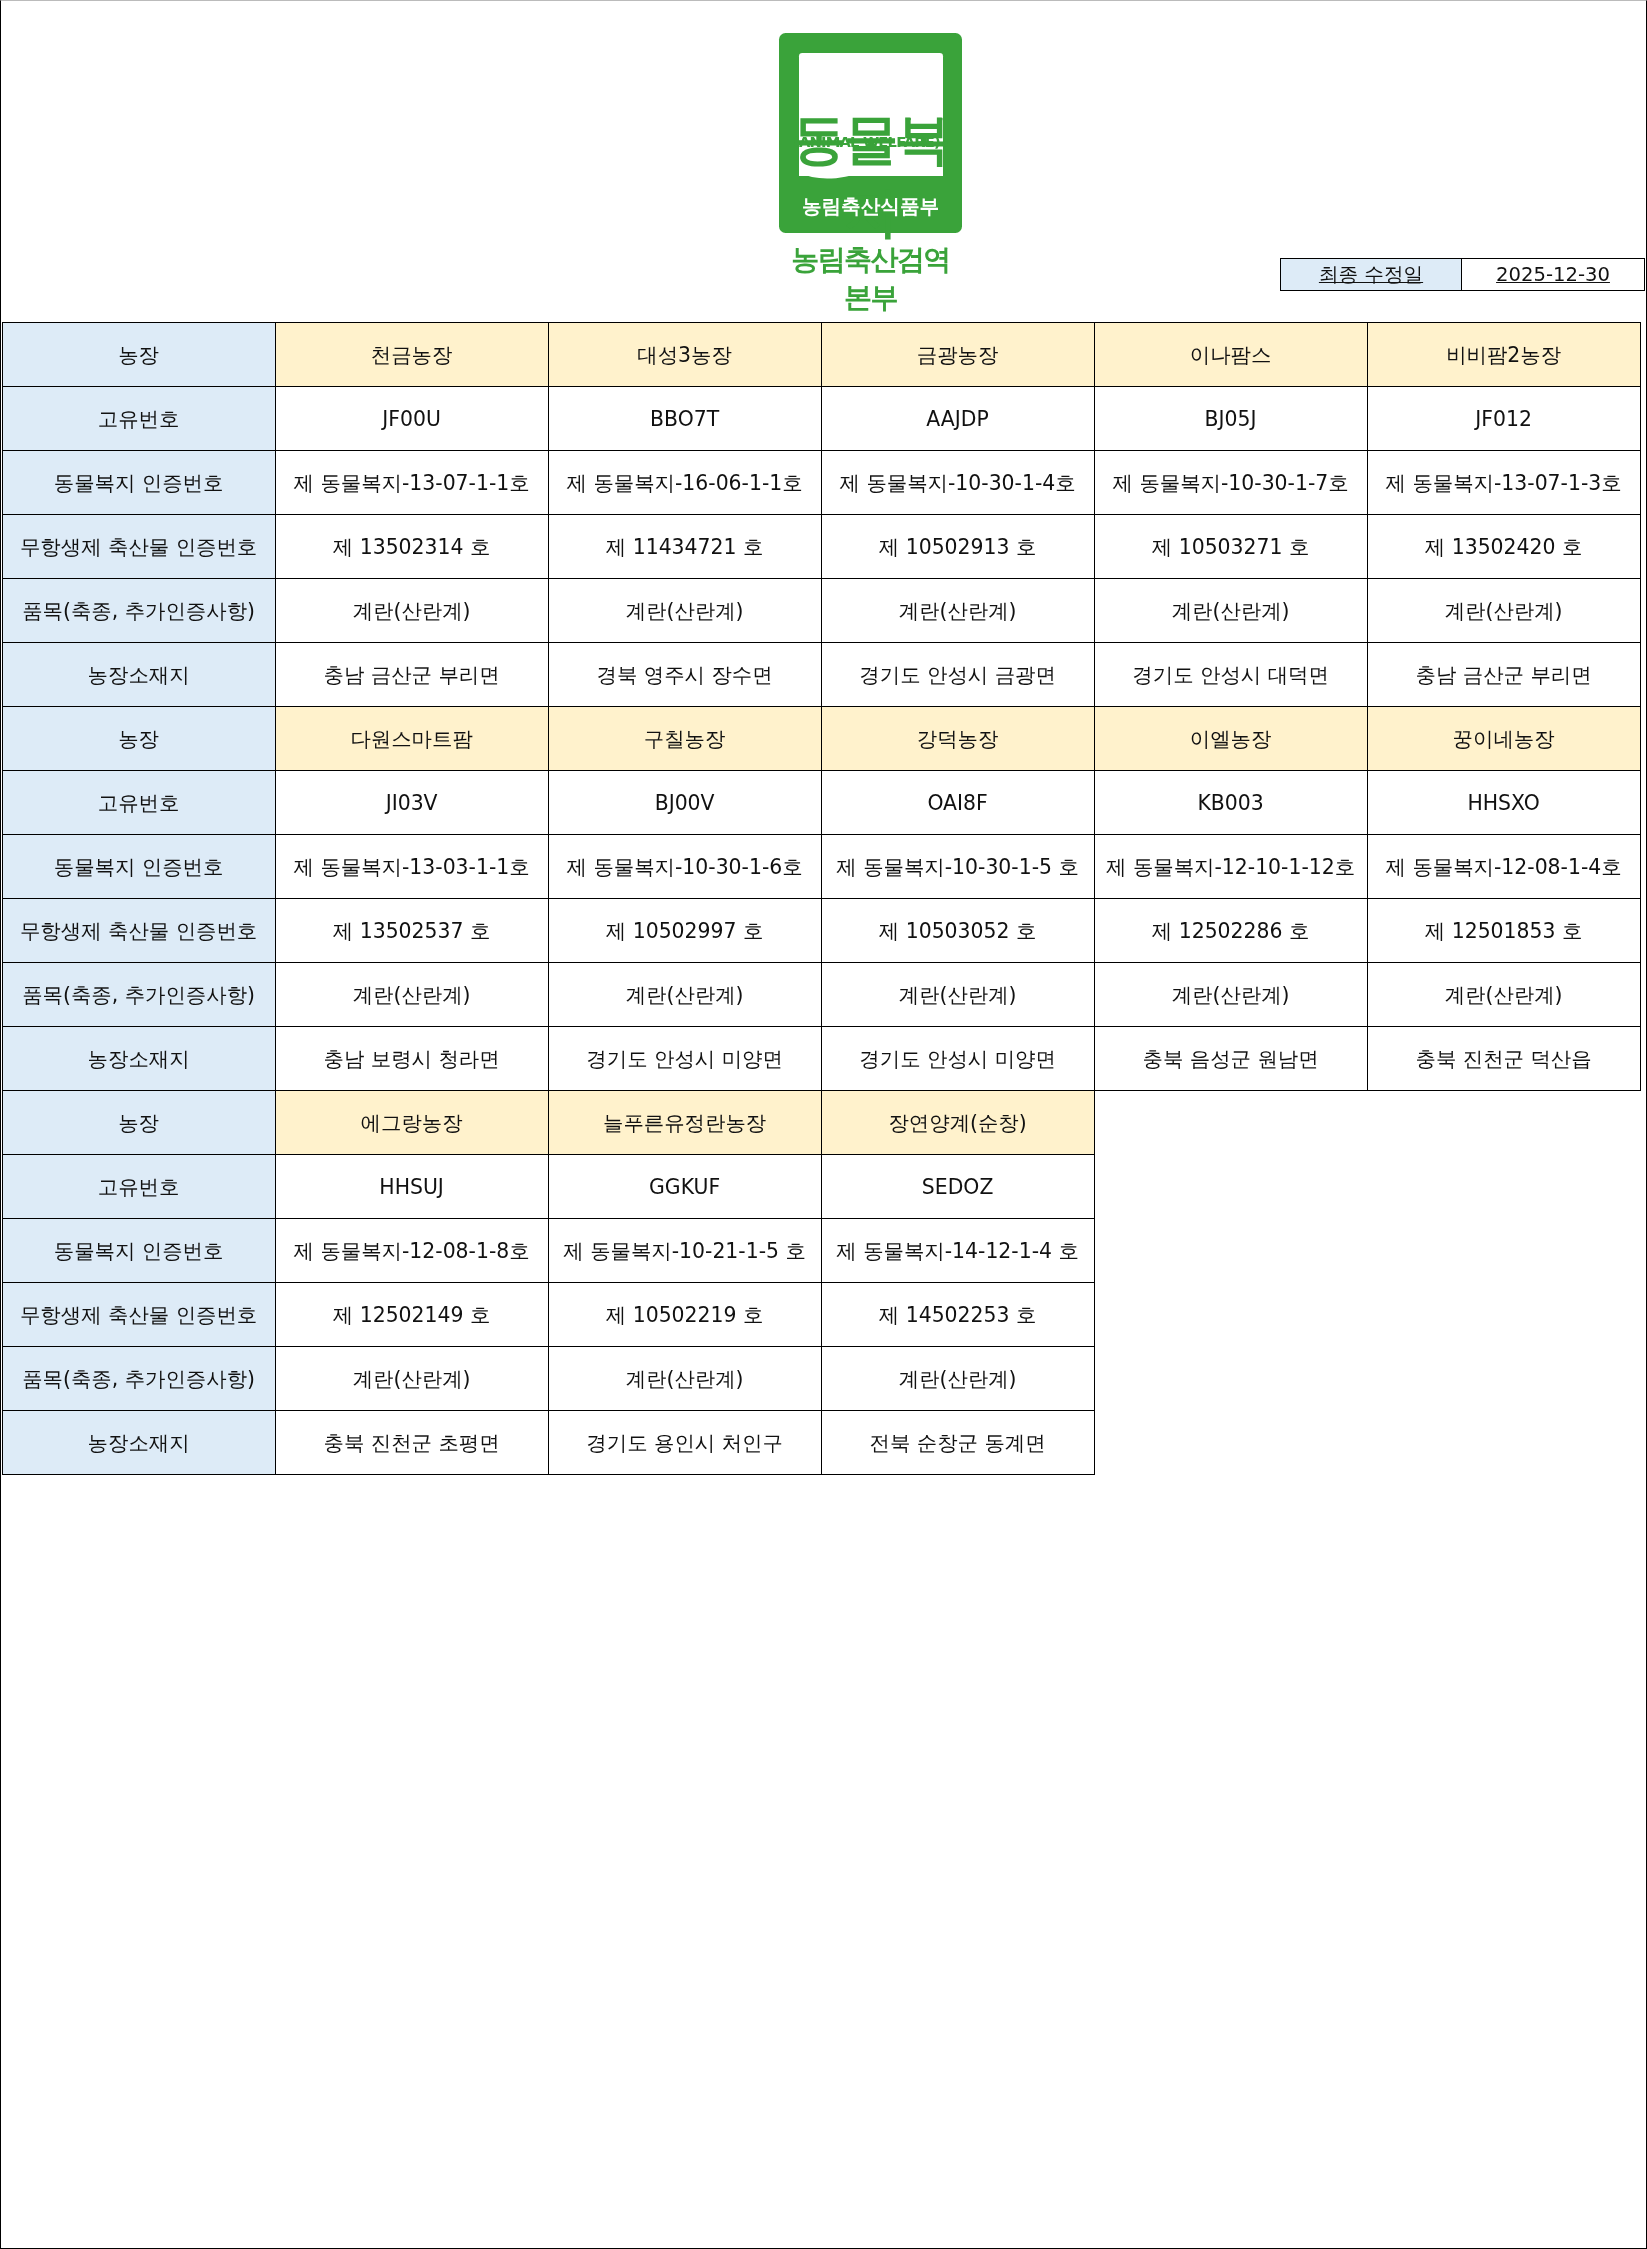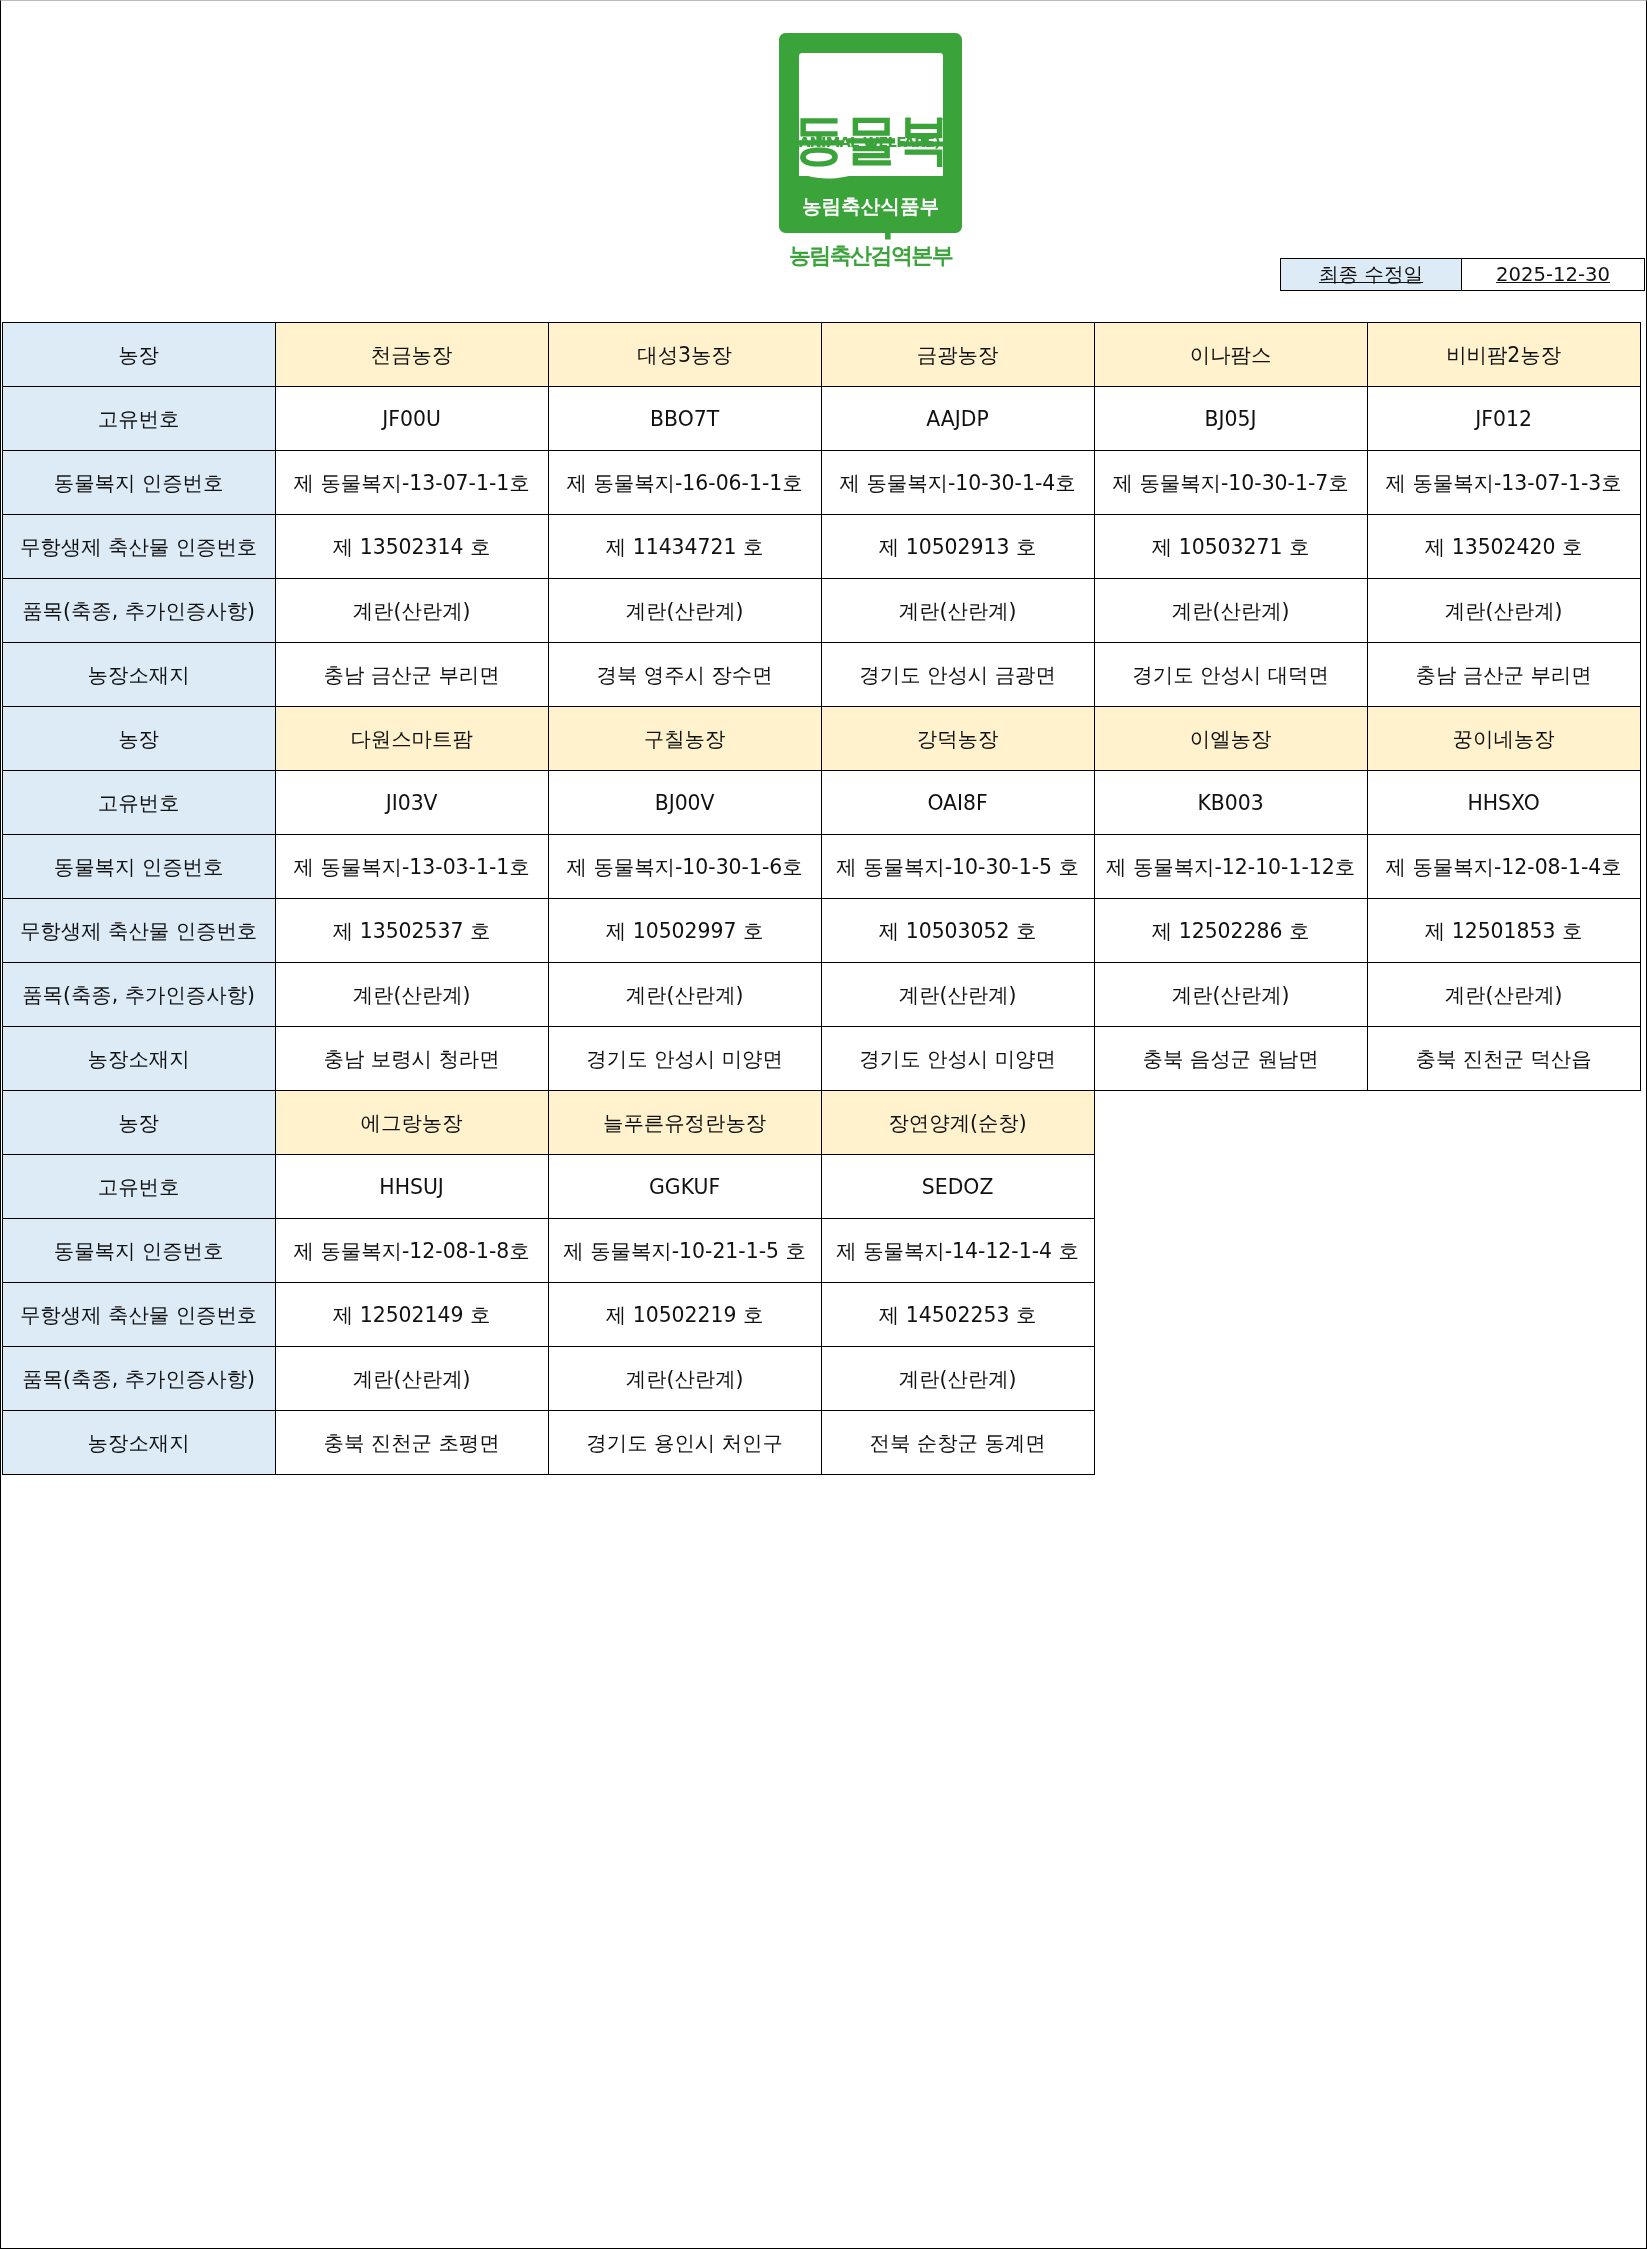--- a/index.html
+++ b/index.html
@@ -15,21 +15,21 @@
   .logo-card { position:absolute; left:19.6px; top:19.6px; width:144px; height:123px;
                background:#fff; border-radius:3.3px 3.3px 0 0; }
   .logo-wave { position:absolute; left:19.6px; top:115px; width:144px; height:41px; }
   .logo-title { position:absolute; left:0; right:0; top:39px; text-align:center;
                 color:#3aa33a; font-size:54px; font-weight:bold; letter-spacing:-1.6px;margin-top:32px; }
   .logo-sub { position:absolute; left:0; right:8px; top:100px; text-align:center;
               color:#3aa33a; font-size:14.7px; font-weight:bold; letter-spacing:-0.8px; }
   .logo-ministry { position:absolute; left:0; right:0; top:160px; text-align:center;
                    color:#fff; font-size:19.6px; font-weight:bold; }
   .logo-agency { position:absolute; left:0; right:0; top:208px; text-align:center;
-                 color:#3aa33a; font-size:22px; font-weight:bold; letter-spacing:-1.6px; }
+                 color:#3aa33a; font-size:28px; font-weight:bold; letter-spacing:-1.6px; }
   
   .datebox { position:absolute; left:1280px; top:258px; display:flex;
              border:1.6px solid #000; height:31px;text-decoration:underline; }
   .datebox .lbl { width:180px; background:#ddebf7; border-right:1.6px solid #000;
                   display:flex; align-items:center; justify-content:center; font-size:19.6px; }
   .datebox .val { width:182px; background:#fff; display:flex; align-items:center;
                   justify-content:center; font-size:19.6px; }
   
   table.farms { position:absolute; left:1.6px; top:322px; border-collapse:collapse;
                 table-layout:fixed; }

